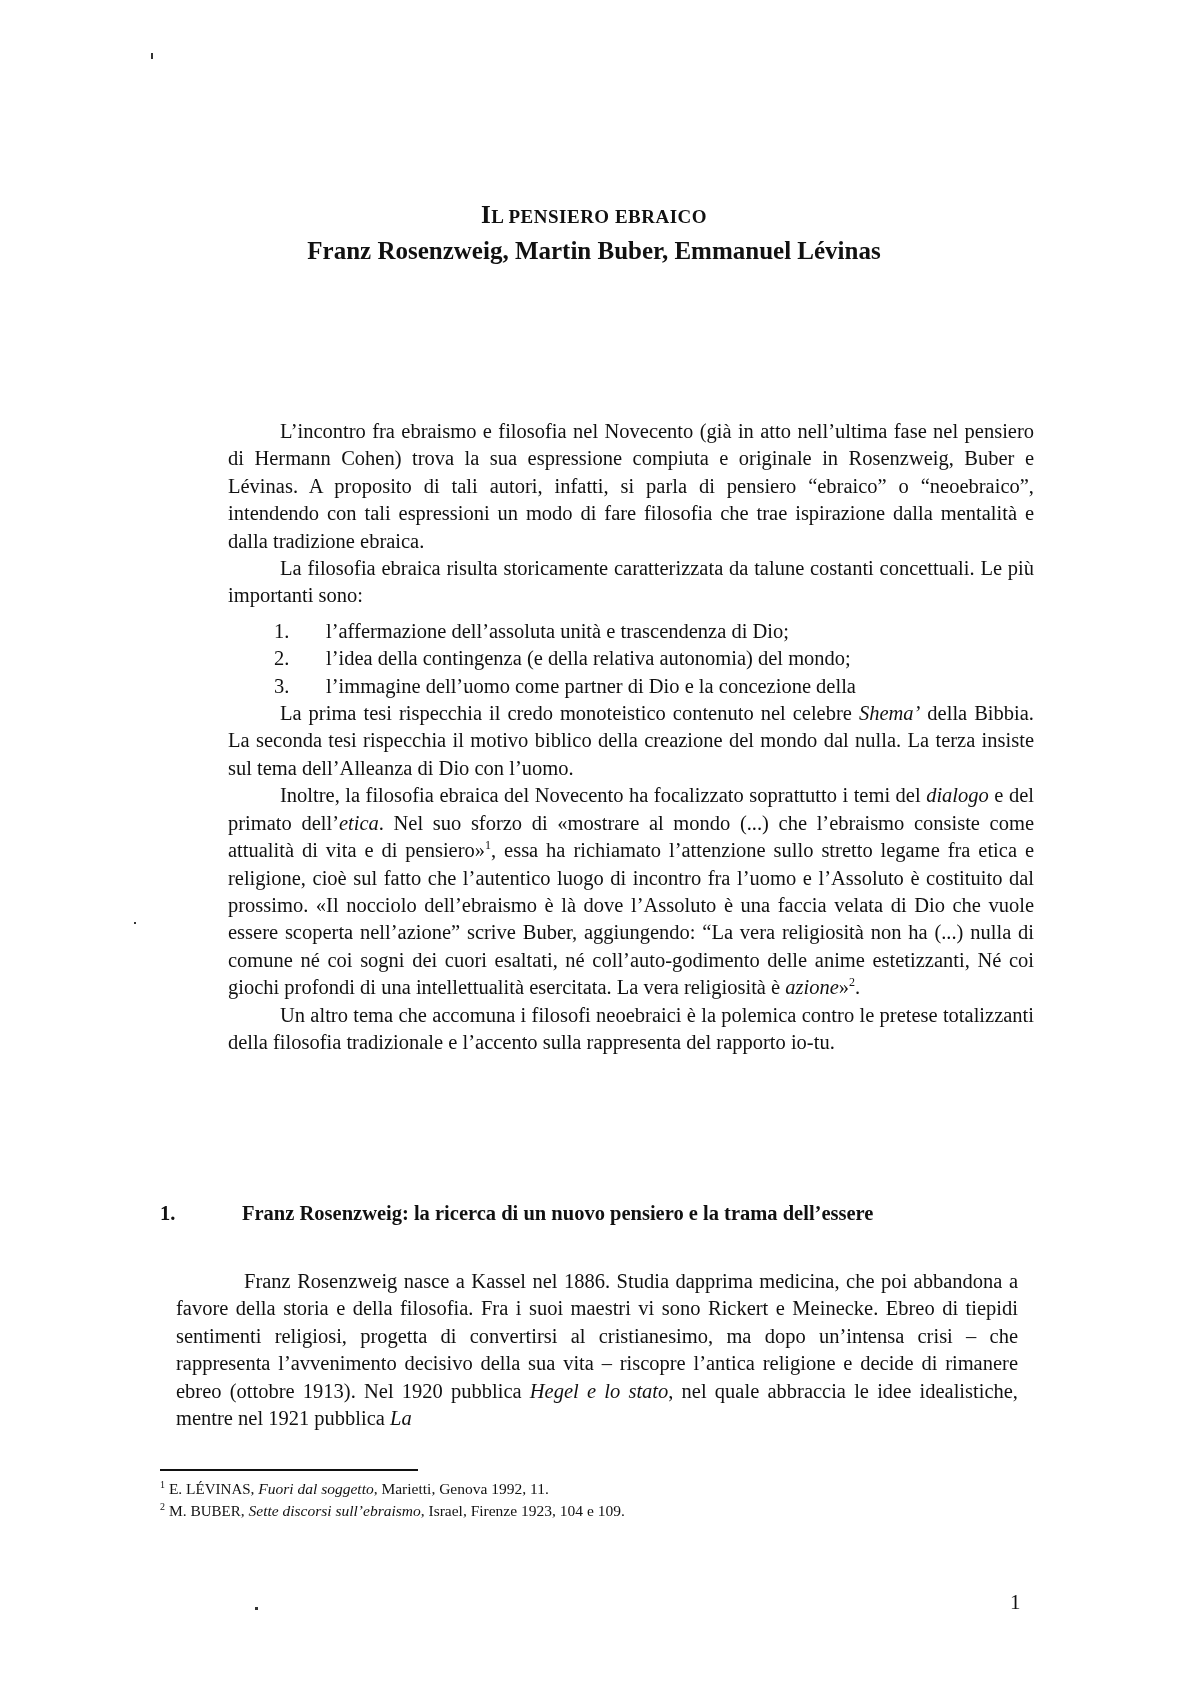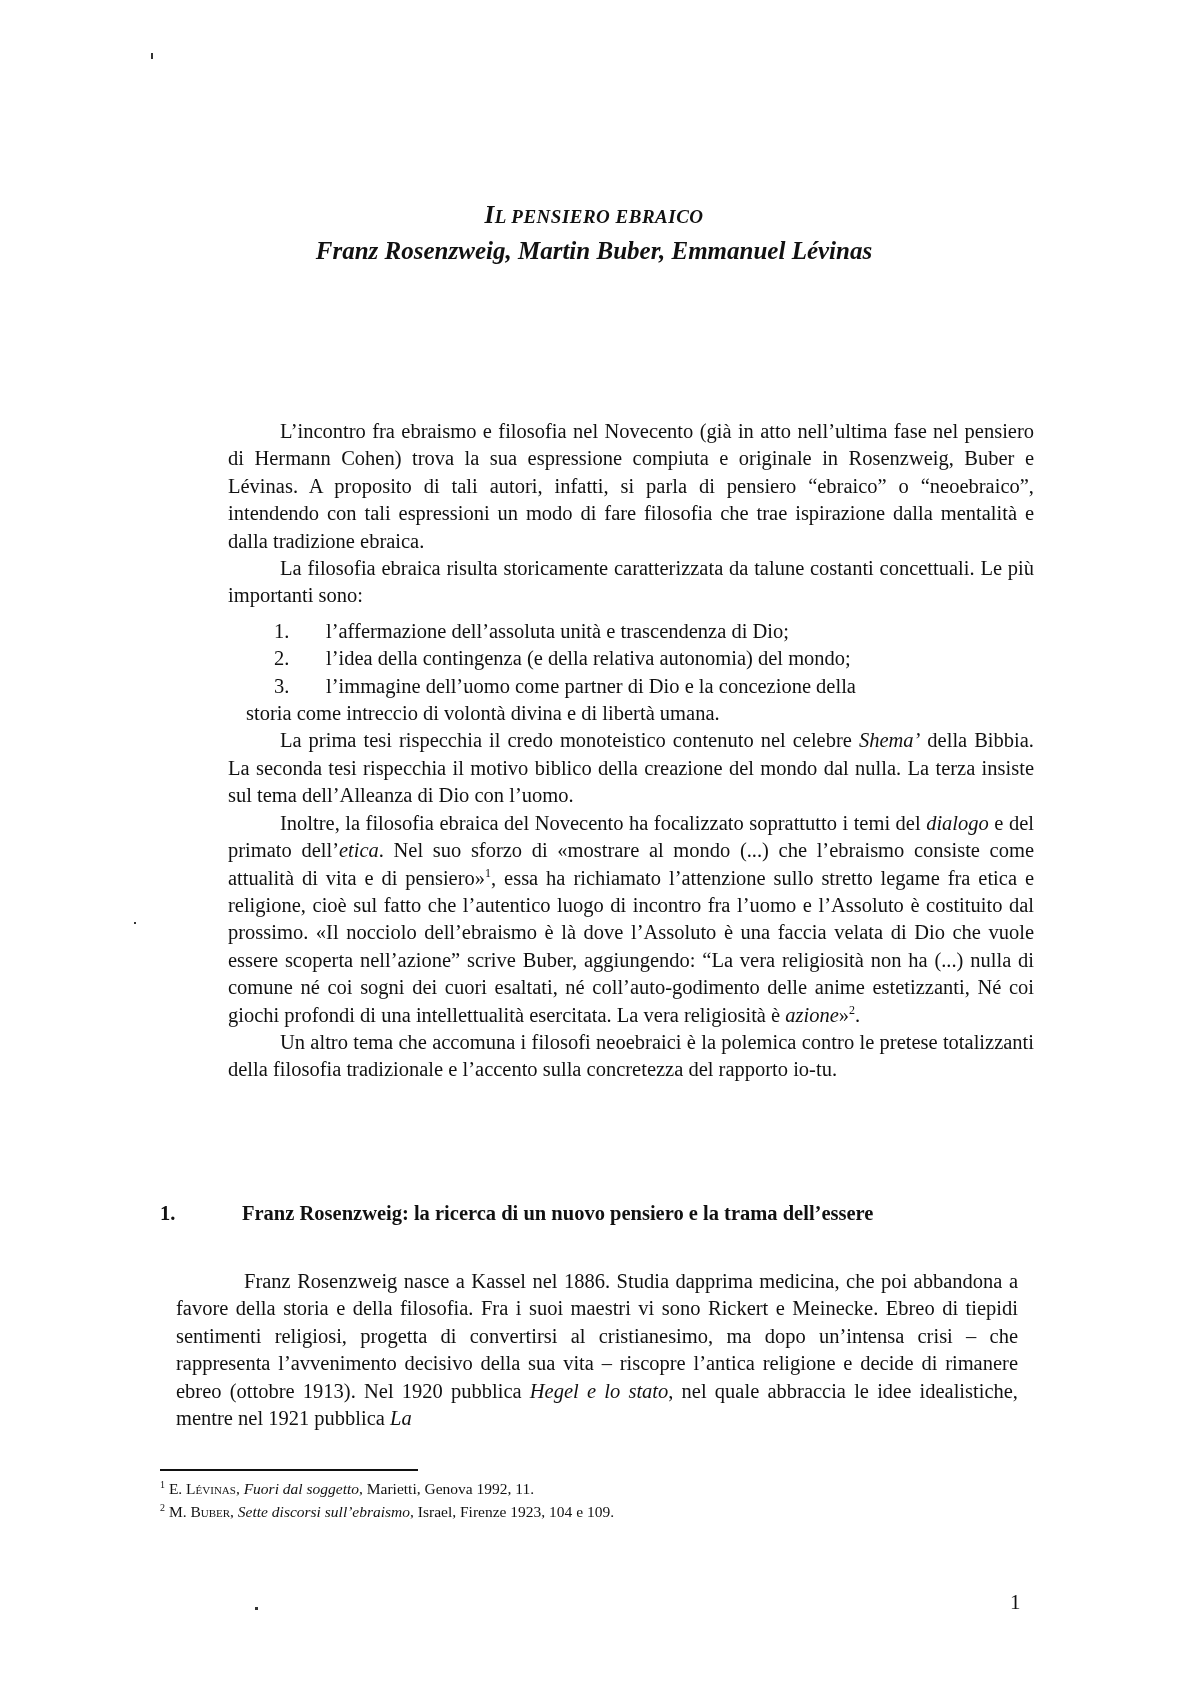--- a/index.html
+++ b/index.html
@@ -1,37 +1,37 @@
 <!DOCTYPE html>
 <html><head>
 <meta charset="utf-8">
 <style>
   html, body { margin:0; padding:0; background:#ffffff; }
   body { width:1188px; height:1686px; position:relative; overflow:hidden;
          font-family:"Liberation Serif","DejaVu Serif",serif; color:#111; }
   .page { position:absolute; left:0; top:0; width:1188px; height:1686px; }
-  .title-block { position:absolute; top:198px; left:0; width:1188px; text-align:center;font-style:italic; }
+  .title-block { position:absolute; top:198px; left:0; width:1188px; text-align:center; }
   .title { font-size:25px; font-weight:bold; letter-spacing:0.5px; line-height:34px; }
   .title .sc { font-size:19px; }
   .subtitle { font-size:25px; font-weight:bold; line-height:34px; }
   .body { position:absolute; left:228px; width:806px; top:418px; font-size:20.5px; line-height:27.4px; text-align:justify; }
   .body p { margin:0; text-indent:52px; }
   .list { margin:8px 0 0 0; }
   .list .li { position:relative; padding-left:98px; text-indent:0; }
   .list .li .n { position:absolute; left:46px; }
   .list .cont { padding-left:18px; text-indent:0; margin-left:0; }
   .heading { position:absolute; left:160px; top:1202px; width:880px; font-size:20.5px; font-weight:bold; }
   .heading .num { position:absolute; left:0; }
   .heading .txt { position:absolute; left:82px; white-space:nowrap;text-align:center; }
   .body2 { position:absolute; left:160px; width:874px; top:1252px; font-size:20.5px; line-height:27.4px; text-align:justify; }
   .body2 p { margin:16px; text-indent:68px; }
   .fn-rule { position:absolute; left:160px; top:1469px; width:258px; height:2px; background:#111; }
   .footnotes { position:absolute; left:160px; top:1478px; font-size:15.5px; line-height:22px; }
   .footnotes sup { font-size:10px; }
-  .sc-small { font-size:11px; }
+  .sc-small { font-size:15px; }
   .pagenum { position:absolute; left:1010px; top:1590px; font-size:21px; }
   .mark { position:absolute; background:#333; }
   i { font-style:italic; }
   sup { font-size:12px; line-height:0; }
 </style>
 </head>
 <body>
 
 <div class="page">
 
@@ -44,25 +44,24 @@
     <div class="subtitle">Franz Rosenzweig, Martin Buber, Emmanuel Lévinas</div>
   </div>
 
   <div class="body">
     <p>L’incontro fra ebraismo e filosofia nel Novecento (già in atto nell’ultima fase nel pensiero di Hermann Cohen) trova la sua espressione compiuta e originale in Rosenzweig, Buber e Lévinas. A proposito di tali autori, infatti, si parla di pensiero “ebraico” o “neoebraico”, intendendo con tali espressioni un modo di fare filosofia che trae ispirazione dalla mentalità e dalla tradizione ebraica.</p>
     <p>La filosofia ebraica risulta storicamente caratterizzata da talune costanti concettuali. Le più importanti sono:</p>
     <div class="list">
       <p class="li" style="text-indent:0;"><span class="n">1.</span><span>l’affermazione dell’assoluta unità e trascendenza di Dio;</span></p>
       <p class="li" style="text-indent:0;"><span class="n">2.</span><span>l’idea della contingenza (e della relativa autonomia) del mondo;</span></p>
       <p class="li" style="text-indent:0;"><span class="n">3.</span><span>l’immagine dell’uomo come partner di Dio e la concezione della</span></p>
-      <p class="cont" style="text-indent:0;">storia come intreccio di volontà divina e di libertà umana.</p>
     </div>
     <p><span>La prima tesi rispecchia il credo monoteistico contenuto nel celebre </span><i>Shema’</i><span> della Bibbia. La seconda tesi rispecchia il motivo biblico della creazione del mondo dal nulla. La terza insiste sul tema dell’Alleanza di Dio con l’uomo.</span></p>
     <p><span>Inoltre, la filosofia ebraica del Novecento ha focalizzato soprattutto i temi del </span><i>dialogo</i><span> e del primato dell’</span><i>etica</i><span>. Nel suo sforzo di «mostrare al mondo (...) che l’ebraismo consiste come attualità di vita e di pensiero»</span><sup>1</sup><span>, essa ha richiamato l’attenzione sullo stretto legame fra etica e religione, cioè sul fatto che l’autentico luogo di incontro fra l’uomo e l’Assoluto è costituito dal prossimo. «Il nocciolo dell’ebraismo è là dove l’Assoluto è una faccia velata di Dio che vuole essere scoperta nell’azione” scrive Buber, aggiungendo: “La vera religiosità non ha (...) nulla di comune né coi sogni dei cuori esaltati, né coll’auto-godimento delle anime estetizzanti, Né coi giochi profondi di una intellettualità esercitata. La vera religiosità è </span><i>azione</i><span>»</span><sup>2</sup><span>.</span></p>
-    <p>Un altro tema che accomuna i filosofi neoebraici è la polemica contro le pretese totalizzanti della filosofia tradizionale e l’accento sulla concretezza del rapporto io-tu.</p>
+    <p>Un altro tema che accomuna i filosofi neoebraici è la polemica contro le pretese totalizzanti della filosofia tradizionale e l’accento sulla rappresenta del rapporto io-tu.</p>
   </div>
 
   <div class="heading">
     <span class="num">1.</span>
     <span class="txt">Franz Rosenzweig: la ricerca di un nuovo pensiero e la trama dell’essere</span>
   </div>
 
   <div class="body2">
     <p><span>Franz Rosenzweig nasce a Kassel nel 1886. Studia dapprima medicina, che poi abbandona a favore della storia e della filosofia. Fra i suoi maestri vi sono Rickert e Meinecke. Ebreo di tiepidi sentimenti religiosi, progetta di convertirsi al cristianesimo, ma dopo un’intensa crisi – che rappresenta l’avvenimento decisivo della sua vita – riscopre l’antica religione e decide di rimanere ebreo (ottobre 1913). Nel 1920 pubblica </span><i>Hegel e lo stato</i><span>, nel quale abbraccia le idee idealistiche, mentre nel 1921 pubblica </span><i>La</i></p>
   </div>

